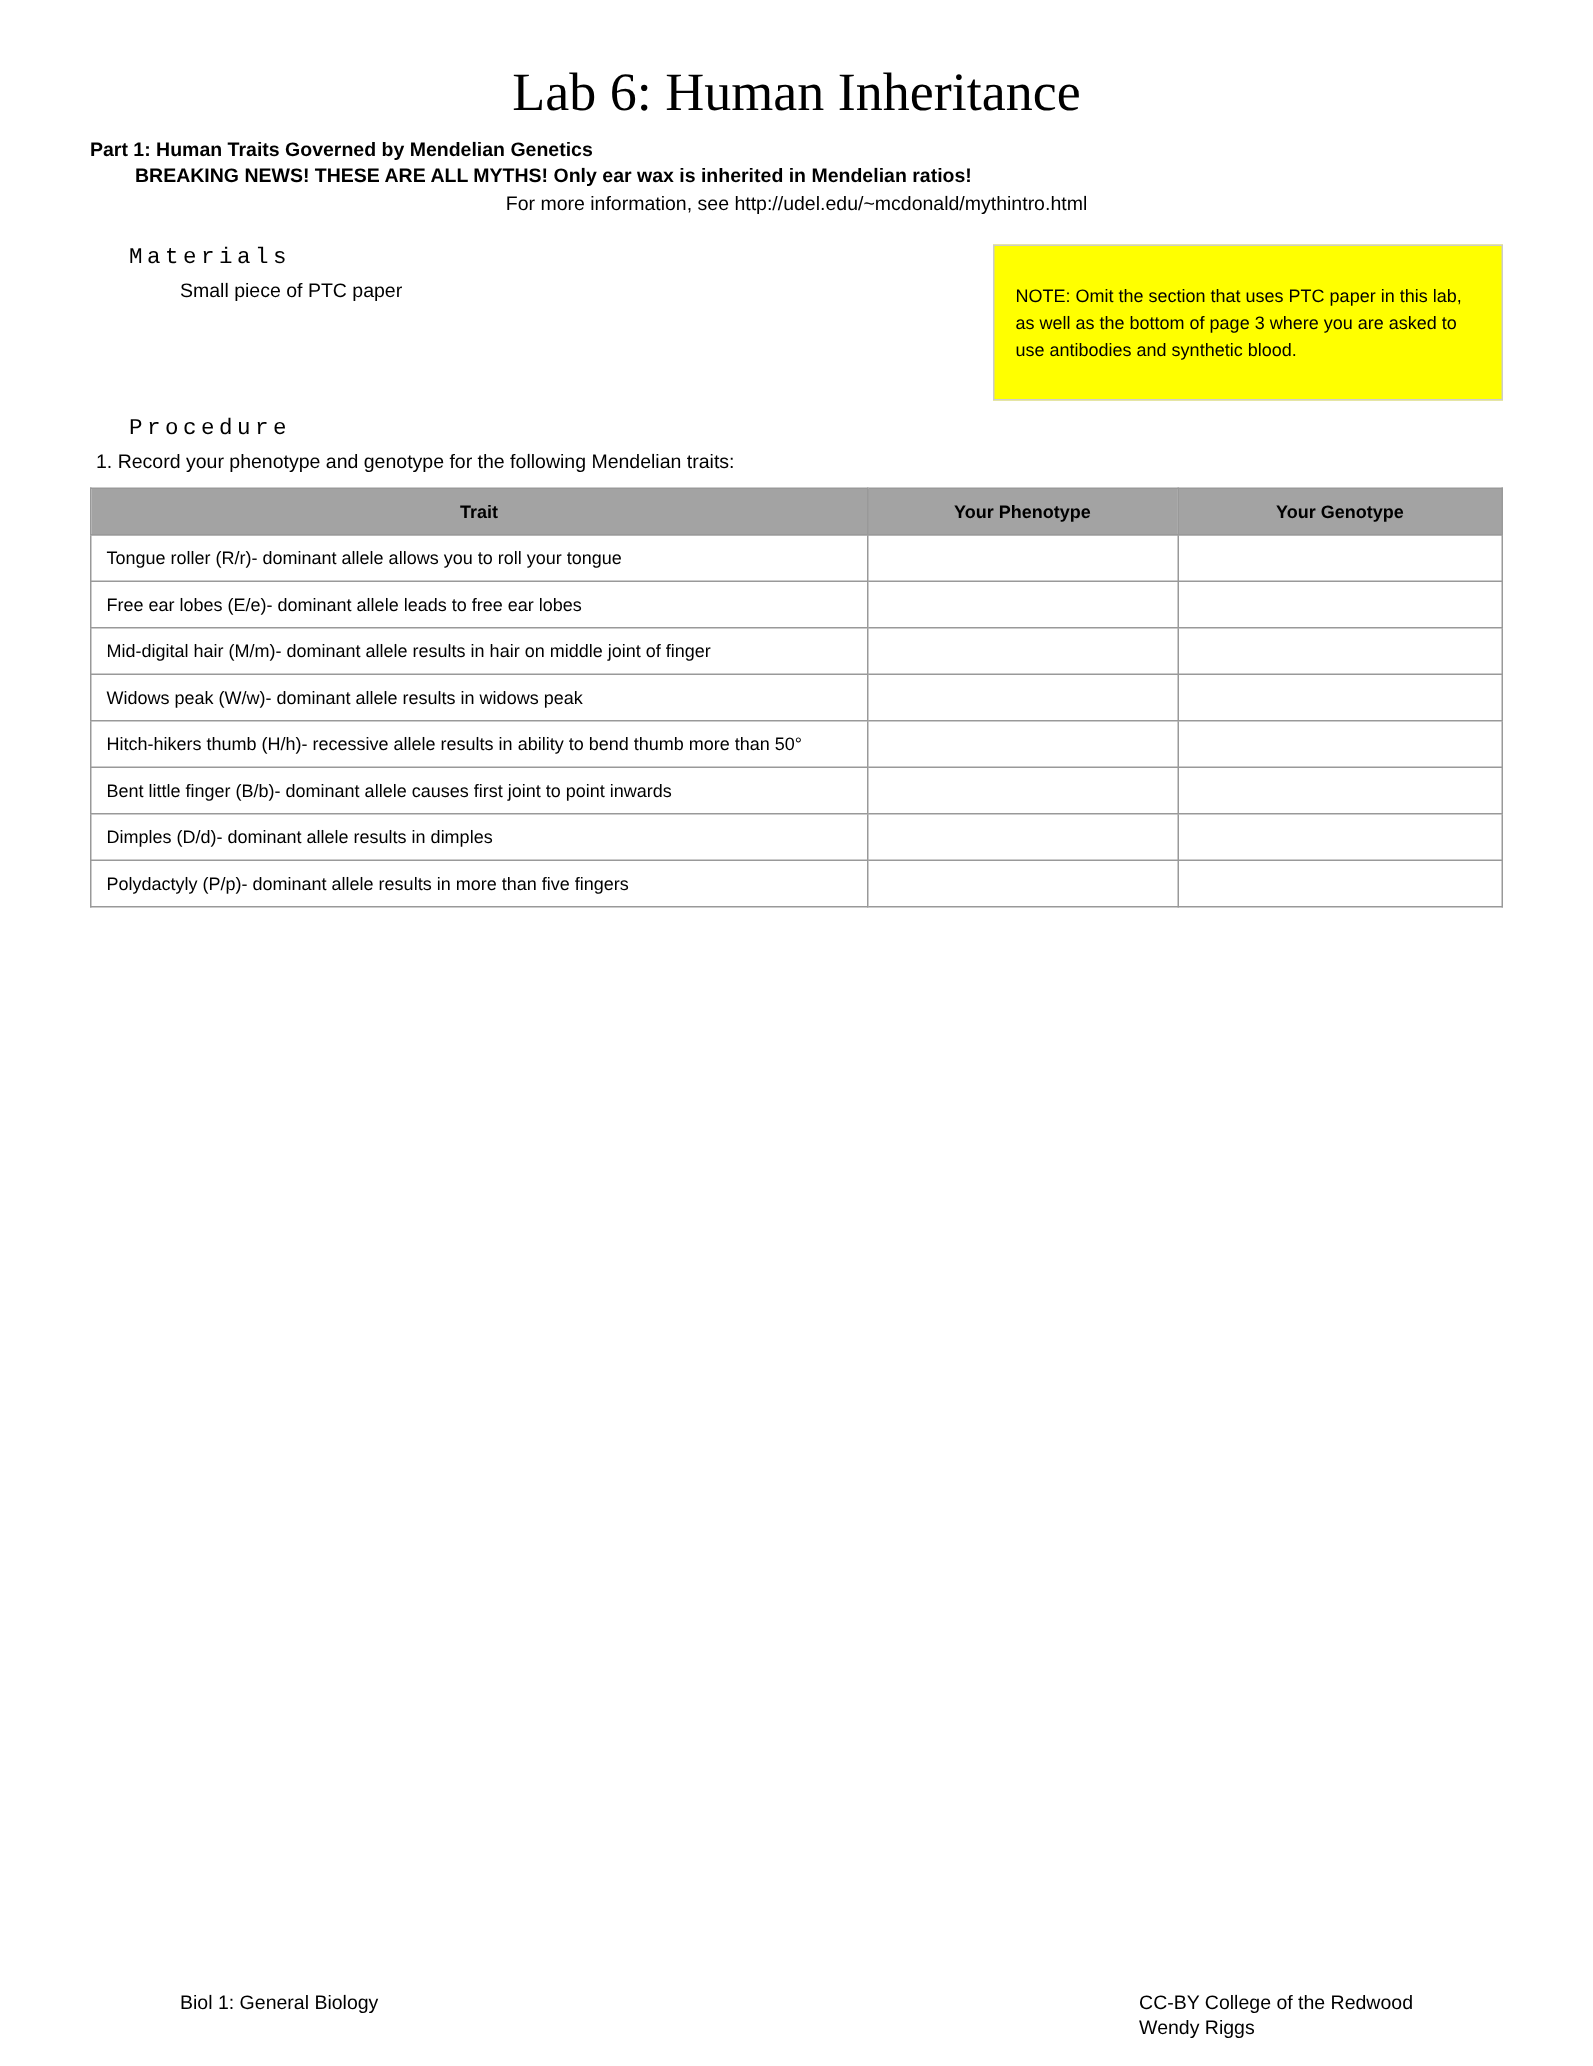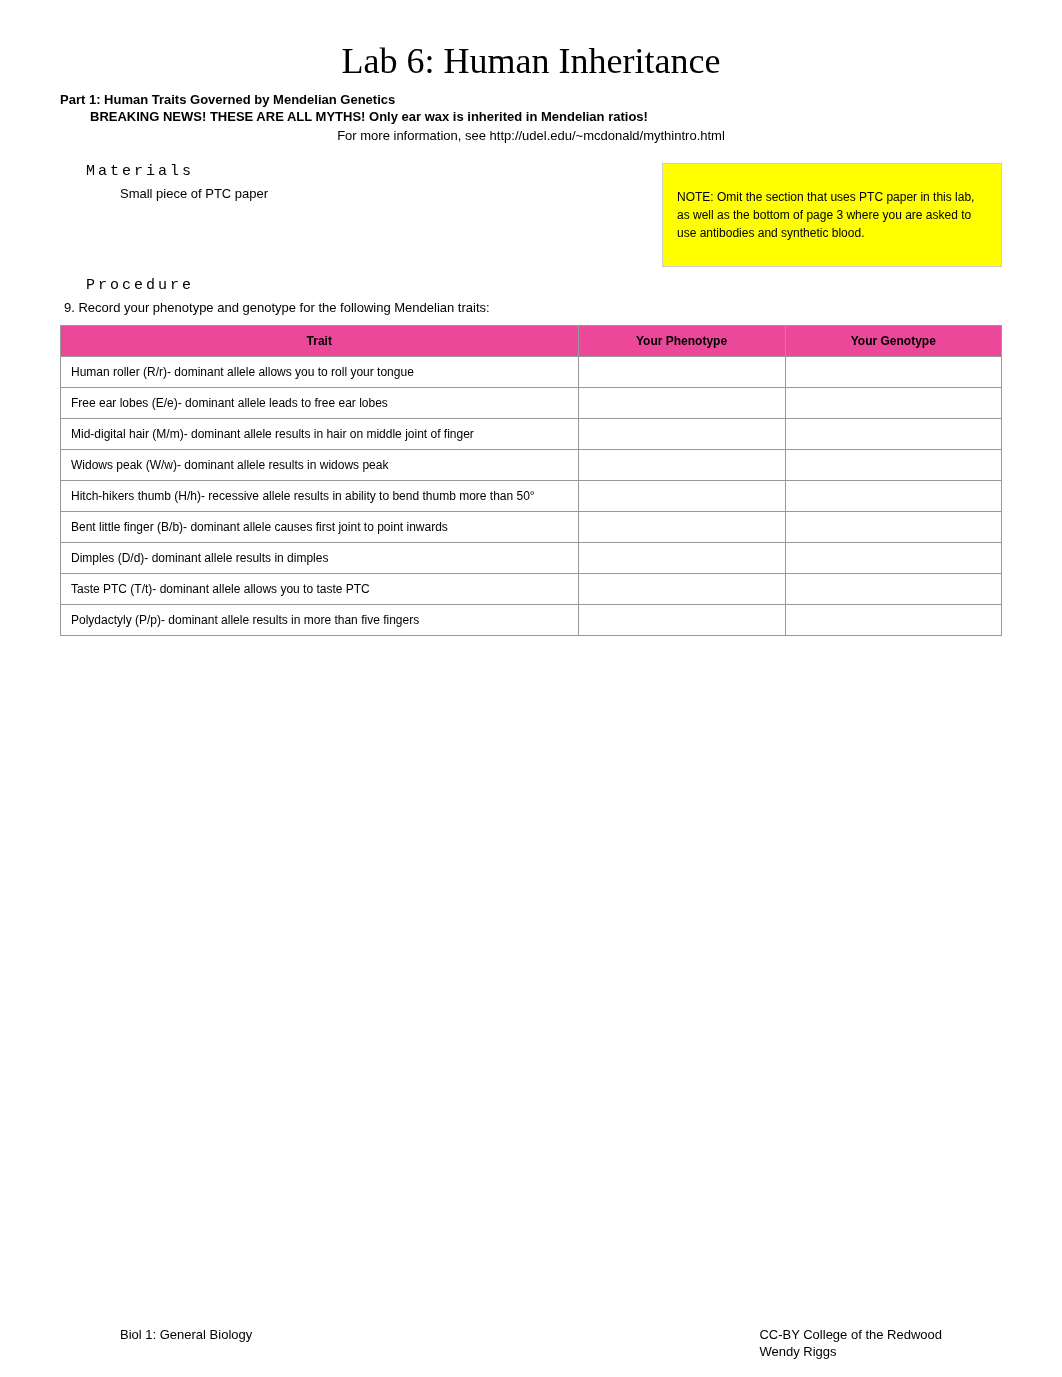--- a/index.html
+++ b/index.html
@@ -98,21 +98,21 @@
     .traits-table th,
     .traits-table td {
       border: 1px solid #999;
       padding: 8px 10px;
       vertical-align: top;
       font-size: 12px;
     }
 
     .traits-table th {
       font-weight: bold;
-      background: #ec4899;
+      background: #a3a3a3;
     }
 
     .col-trait {
       width: 55%;
     }
 
     .col-phenotype {
       width: 22%;
     }
 
@@ -163,34 +163,34 @@
   <div class="materials-procedure-row">
     <div class="materials-section">
       <div class="section-heading">Materials</div>
       <div class="materials-item">Small piece of PTC paper</div>
     </div>
     <div class="note-box">NOTE: Omit the section that uses PTC paper in this lab, as well as the bottom of page 3 where you are asked to use antibodies and synthetic blood.</div>
   </div>
 
   <div class="procedure-section">
     <div class="section-heading">Procedure</div>
-    <p class="procedure-item">9. Record your phenotype and genotype for the following Mendelian traits:</p>
+    <p class="procedure-item">1. Record your phenotype and genotype for the following Mendelian traits:</p>
   </div>
 
   <table class="traits-table">
     <thead>
       <tr>
         <th class="col-trait trait-cell">Trait</th>
         <th class="col-phenotype">Your Phenotype</th>
         <th class="col-genotype">Your Genotype</th>
       </tr>
     </thead>
     <tbody id="traits-tbody">
     <tr>
-          <td class="col-trait trait-cell">Human roller (R/r)- dominant allele allows you to roll your tongue</td>
+          <td class="col-trait trait-cell">Tongue roller (R/r)- dominant allele allows you to roll your tongue</td>
           <td class="col-phenotype"></td>
           <td class="col-genotype"></td>
         </tr>
         <tr>
           <td class="col-trait trait-cell">Free ear lobes (E/e)- dominant allele leads to free ear lobes</td>
           <td class="col-phenotype"></td>
           <td class="col-genotype"></td>
         </tr>
         <tr>
           <td class="col-trait trait-cell">Mid-digital hair (M/m)- dominant allele results in hair on middle joint of finger</td>
@@ -207,25 +207,20 @@
           <td class="col-phenotype"></td>
           <td class="col-genotype"></td>
         </tr>
         <tr>
           <td class="col-trait trait-cell">Bent little finger (B/b)- dominant allele causes first joint to point inwards</td>
           <td class="col-phenotype"></td>
           <td class="col-genotype"></td>
         </tr>
         <tr>
           <td class="col-trait trait-cell">Dimples (D/d)- dominant allele results in dimples</td>
-          <td class="col-phenotype"></td>
-          <td class="col-genotype"></td>
-        </tr>
-        <tr>
-          <td class="col-trait trait-cell">Taste PTC (T/t)- dominant allele allows you to taste PTC</td>
           <td class="col-phenotype"></td>
           <td class="col-genotype"></td>
         </tr>
         <tr>
           <td class="col-trait trait-cell">Polydactyly (P/p)- dominant allele results in more than five fingers</td>
           <td class="col-phenotype"></td>
           <td class="col-genotype"></td>
         </tr>
       </tbody>
   </table>

